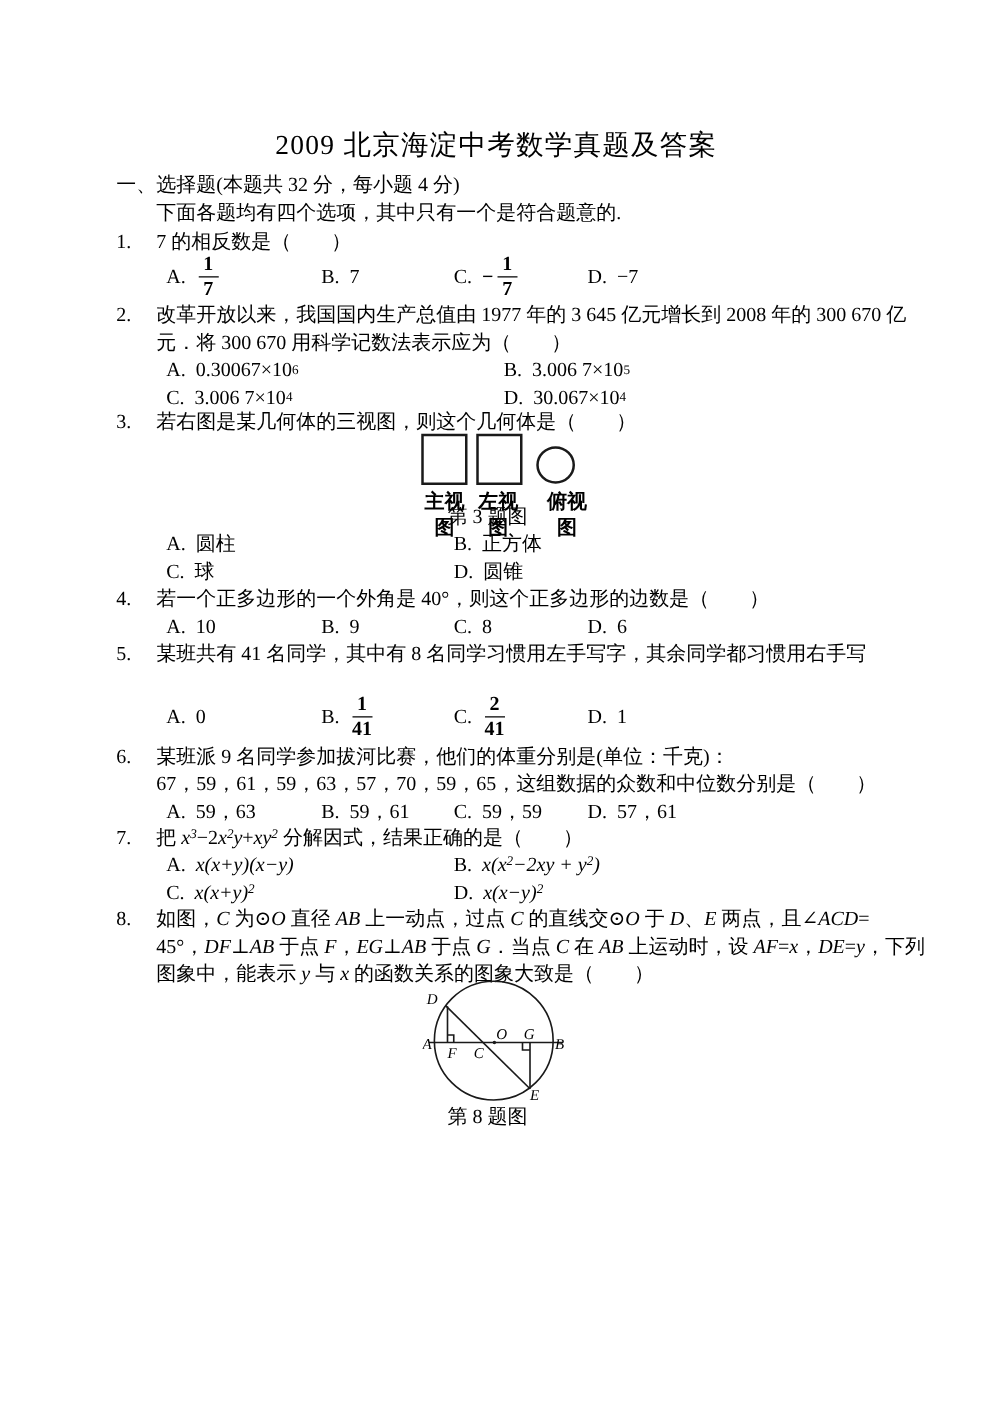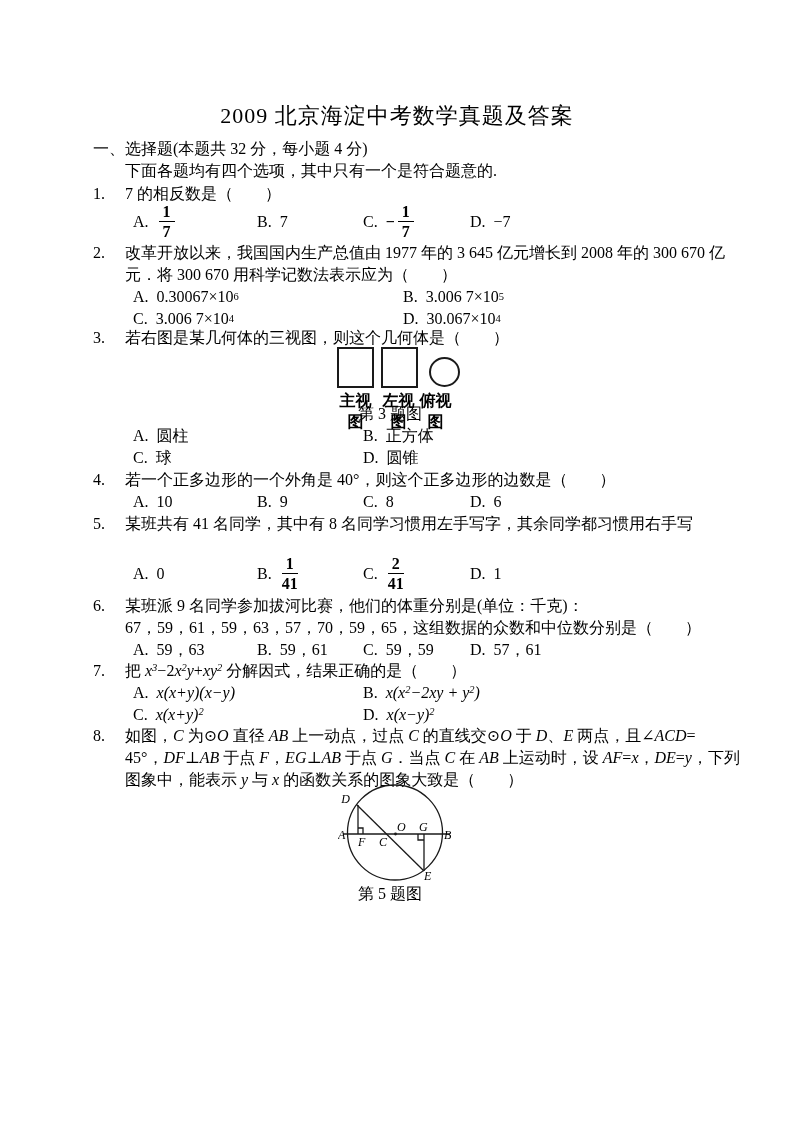--- a/index.html
+++ b/index.html
@@ -31,21 +31,21 @@
   .mi.sup{font-style:italic;}
   
   .fig3{position:absolute;left:337px;top:347px;}
   .views{display:flex;align-items:flex-end;}
   .sq{width:33px;height:37px;border:2px solid #1a1a1a;background:#fff;}
   .sq.second{margin-left:7px;}
   .circ{width:27px;height:26px;border:2px solid #1a1a1a;border-radius:50%;margin-left:11px;margin-bottom:1px;}
   .vlabels{display:flex;margin-top:3px;font-size:16px;font-weight:bold;}
   .vlabels span{display:inline-block;width:37px;text-align:center;}
   .vlabels span:nth-child(2){margin-left:6px;}
-  .vlabels span:nth-child(3){margin-left:0;}
+  .vlabels span:nth-child(3){margin-left:18px;}
   .caption{position:absolute;left:93px;width:594px;text-align:center;font-size:16px;line-height:20px;}
   
   .fig8{position:absolute;left:338px;top:782px;}
   .fig8 .stroke{fill:none;stroke:#1a1a1a;stroke-width:1.3;}
   .fig8 text{font-family:"Liberation Serif","DejaVu Serif",serif;font-style:italic;font-size:12px;fill:#000;}
 </style>
 </head>
 <body>
 
 <div class="page">
@@ -119,15 +119,15 @@
     <circle cx="57.5" cy="52" r="1.4" fill="#1a1a1a"></circle>
     <text x="12" y="21" text-anchor="end">D</text>
     <text x="0" y="57">A</text>
     <text x="20" y="64">F</text>
     <text x="41" y="64">C</text>
     <text x="59" y="49">O</text>
     <text x="81" y="49">G</text>
     <text x="106" y="57">B</text>
     <text x="86" y="98">E</text>
   </svg>
-  <div class="caption" style="top:884px">第 5 题图</div>
+  <div class="caption" style="top:884px">第 8 题图</div>
 
 </div>
 
 </body></html>

